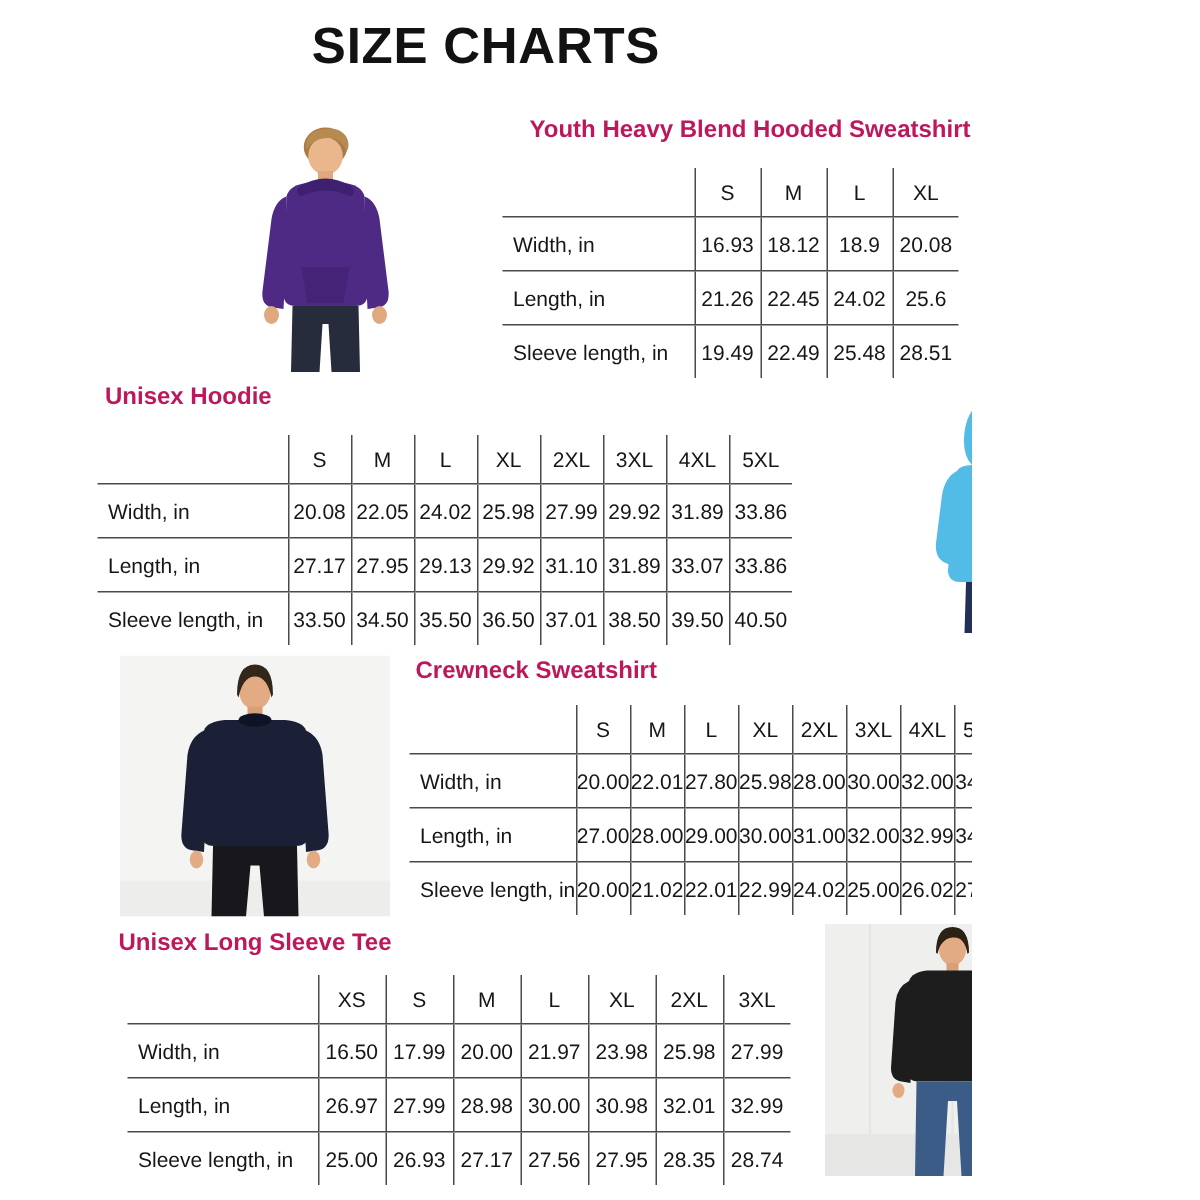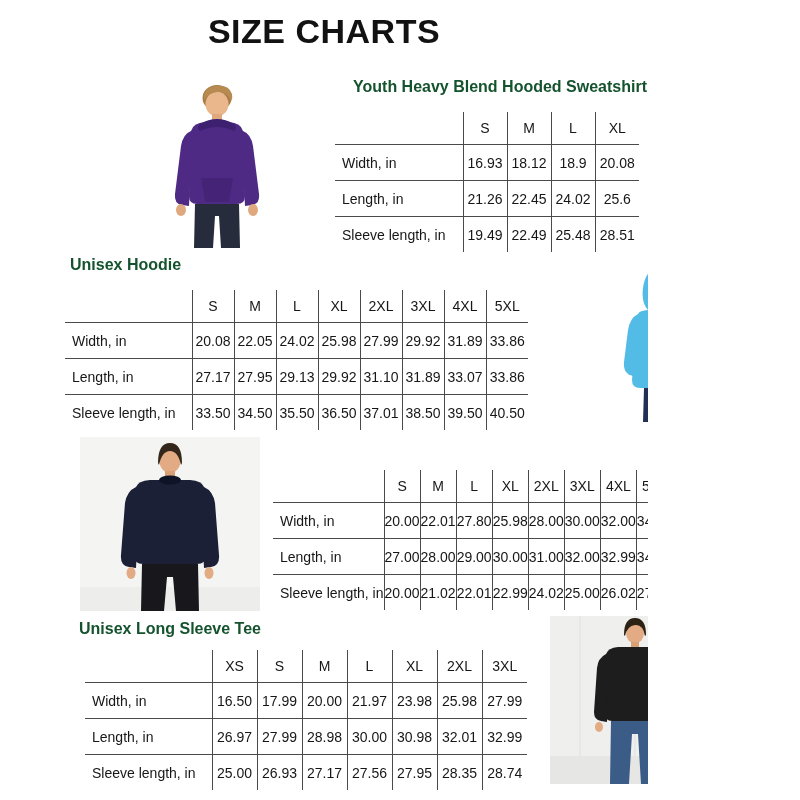--- a/index.html
+++ b/index.html
@@ -2,21 +2,21 @@
 <html><head>
 <meta charset="utf-8">
 <style>
   html,body{margin:0;padding:0;background:#ffffff;}
   .canvas{position:relative;width:648px;height:800px;background:#ffffff;overflow:hidden;
           font-family:"Liberation Sans",sans-serif;color:#161616;}
 
   .page-title{position:absolute;left:0;top:12px;width:100%;text-align:center;
               font-size:34px;font-weight:bold;letter-spacing:.5px;color:#121212;}
 
-  .section-title{position:absolute;font-size:16px;font-weight:bold;color:#14532d;white-space:nowrap;}
+  .section-title{position:absolute;font-size:16px;font-weight:bold;color:#be185d;white-space:nowrap;}
   #t1-title{left:335px;top:78px;width:330px;text-align:center;}
   #t2-title{left:70px;top:256px;}
   #t3-title{left:277px;top:439px;}
   #t4-title{left:79px;top:620px;}
 
   .table-wrap{position:absolute;}
   #t1-wrap{left:335px;top:112px;}
   #t2-wrap{left:65px;top:290px;}
   #t3-wrap{left:273px;top:470px;}
   #t4-wrap{left:85px;top:650px;}
@@ -193,20 +193,21 @@
       <path d="M80,12 Q94,12 95,30 L95,62 Q88,70 80,70 Q72,70 65,62 L65,30 Q66,12 80,12 Z" fill="#6b4227"></path>
       <ellipse cx="80" cy="31" rx="11" ry="13" fill="#eab68c"></ellipse>
       <path d="M64,44 Q60,70 62,92 L70,92 Q66,66 68,46 Z" fill="#6b4227"></path>
       <path d="M96,44 Q100,70 98,92 L90,92 Q94,66 92,46 Z" fill="#6b4227"></path>
       <path d="M74,48 L73,60 M86,48 L87,60" stroke="#274a66" stroke-width="2" fill="none"></path>
       <path d="M60,98 L100,98 L97,124 L63,124 Z" fill="#49afda"></path>
       <path d="M56,126 L104,126 L105,160 L83,160 L81,136 L79,136 L77,160 L55,160 Z" fill="#223058"></path>
     </svg>
   </div>
 
+  <div class="section-title" id="t3-title">Crewneck Sweatshirt</div>
 
   <div class="photo" id="photo-crewneck">
     <svg viewBox="0 0 180 174">
       <rect width="180" height="174" fill="#f4f4f3"></rect>
       <rect y="150" width="180" height="24" fill="#ededec"></rect>
       <ellipse cx="90" cy="24" rx="10.5" ry="12" fill="#e3ab83"></ellipse>
       <path d="M78,26 Q78,6 90,6 Q102,6 102,26 L101,28 Q98,14 90,14 Q82,14 79,28 Z" fill="#33261a"></path>
       <rect x="85" y="34" width="10" height="8" fill="#d9a076"></rect>
       <g fill="#1b2036">
         <path d="M56,50 Q58,44 70,43 L110,43 Q122,44 124,50 L126,118 Q126,127 117,127 L63,127 Q54,127 54,118 Z"></path>

